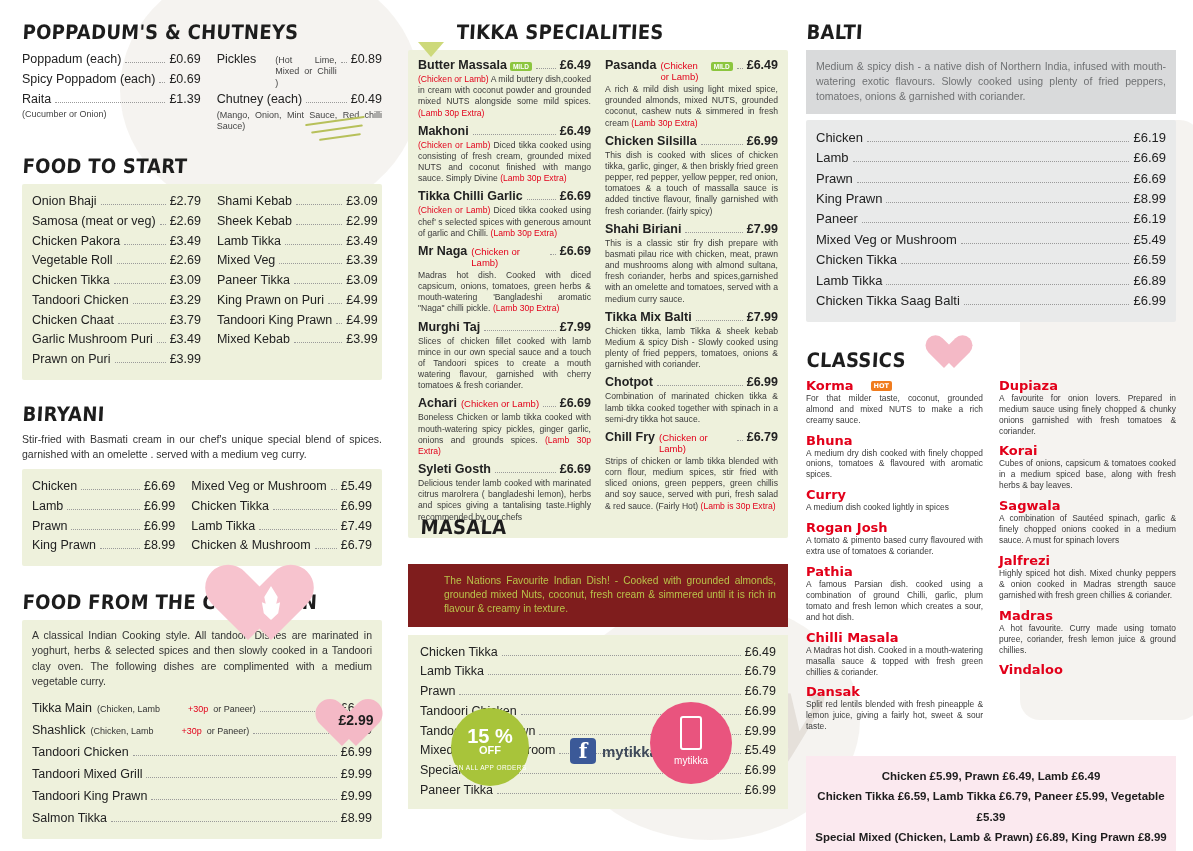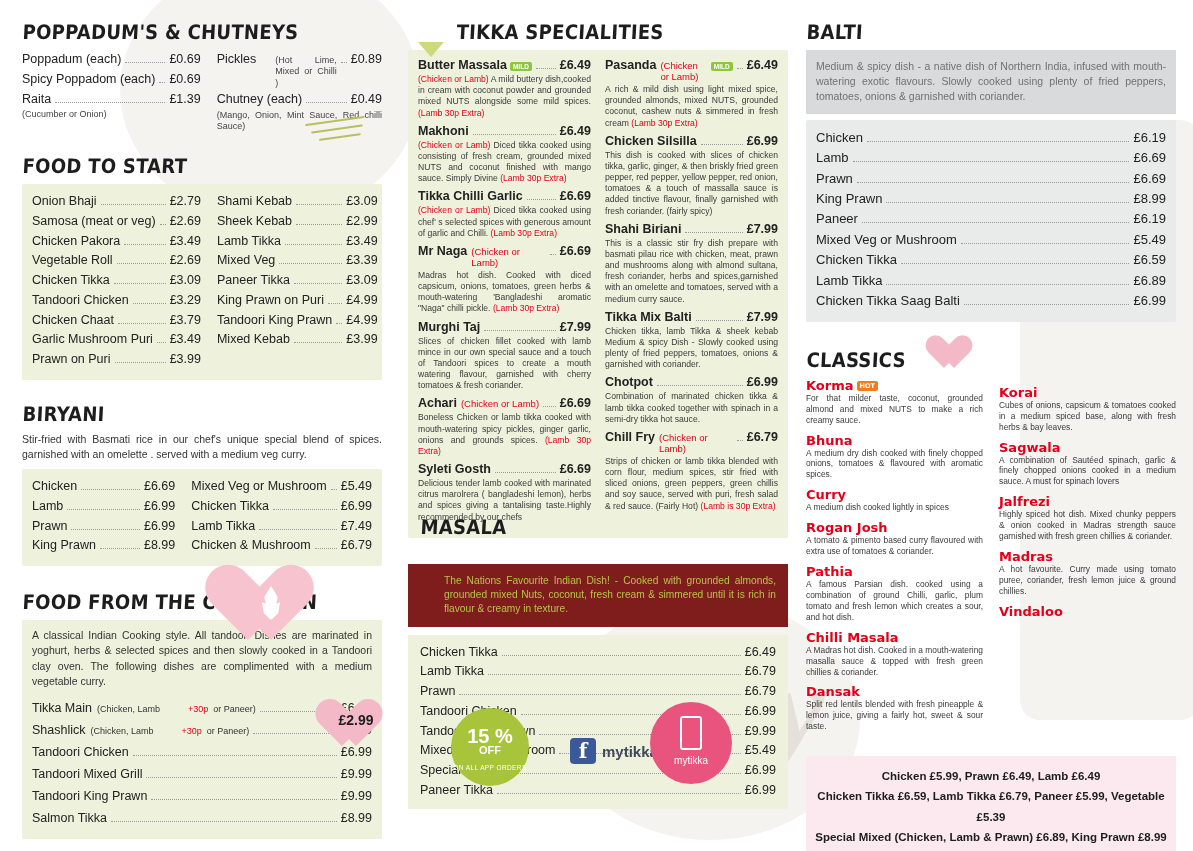--- a/index.html
+++ b/index.html
@@ -83,21 +83,21 @@
   .tikka-wrap{display:flex;gap:14px;}
   .tikka-col{flex:1;}
   .item-head{display:flex;align-items:baseline;font-size:12.5px;font-weight:bold;}
   .item-head .nm{white-space:nowrap;}
   .item-head .sub{font-weight:normal;font-size:9.5px;color:#e2001a;margin-left:4px;}
   .item-head .dots{flex:1;border-bottom:1px dotted #9a9a9a;margin:0 4px 3px 4px;min-width:6px;}
   .item-head .pr{white-space:nowrap;font-weight:bold;}
 
   .badge-hot{
     display:inline-block;background:#f07c1e;color:#fff;font-size:6.5px;
-    padding:1px 3px;border-radius:2px;vertical-align:middle;margin-left:3px;font-weight:bold;
+    padding:1px 3px;border-radius:2px;vertical-align:middle;margin-left:17px;font-weight:bold;
   }
   .badge-mild{
     display:inline-block;background:#8cc63f;color:#fff;font-size:6.5px;
     padding:1px 3px;border-radius:2px;vertical-align:middle;margin-left:3px;font-weight:bold;
   }
 
   
   .classics-grid{display:flex;gap:16px;margin-top:4px;}
   .classics-col{flex:1;}
   .cl-name{font-size:13px;font-weight:bold;color:#e2001a;margin-top:7px;font-family:"DejaVu Sans",sans-serif;}
@@ -342,21 +342,21 @@
           <div class="row">
               <span class="nm">Mixed Kebab</span>
               <span class="dots"></span>
               <span class="pr">£3.99</span>
             </div>
         </div>
       </div>
     </div>
 
     <h2 class="sec" style="margin-top:22px">BIRYANI</h2>
-    <div class="intro">Stir-fried with Basmati rice in our chef's unique special blend of spices. garnished with an omelette . served with a medium veg curry.</div>
+    <div class="intro">Stir-fried with Basmati cream in our chef's unique special blend of spices. garnished with an omelette . served with a medium veg curry.</div>
     <div class="panel" style="margin-top:7px">
       <div class="two">
         <div>
           <div class="row">
               <span class="nm">Chicken</span>
               <span class="dots"></span>
               <span class="pr">£6.69</span>
             </div>
           <div class="row">
               <span class="nm">Lamb</span>
@@ -715,20 +715,24 @@
             <div class="cl-name">Chilli Masala</div>
             <div class="cl-desc">A Madras hot dish. Cooked in a mouth-watering masalla sauce &amp; topped with fresh green chillies &amp; coriander.</div>
           </div>
           <div>
             <div class="cl-name">Dansak</div>
             <div class="cl-desc">Split red lentils blended with fresh pineapple &amp; lemon juice, giving a fairly hot, sweet &amp; sour taste.</div>
           </div>
         </div>
         <div class="classics-col">
           <div>
+            <div class="cl-name" style="margin-top:0">Dupiaza</div>
+            <div class="cl-desc">A favourite for onion lovers. Prepared in medium sauce using finely chopped &amp; chunky onions garnished with fresh tomatoes &amp; coriander.</div>
+          </div>
+          <div>
             <div class="cl-name">Korai</div>
             <div class="cl-desc">Cubes  of  onions,  capsicum  &amp;  tomatoes cooked in a medium spiced base, along with fresh herbs &amp; bay leaves.</div>
           </div>
           <div>
             <div class="cl-name">Sagwala</div>
             <div class="cl-desc">A  combination  of  Sautéed  spinach,  garlic  &amp; finely  chopped  onions  cooked  in  a  medium sauce. A must for spinach lovers</div>
           </div>
           <div>
             <div class="cl-name">Jalfrezi</div>
             <div class="cl-desc">Highly spiced hot dish. Mixed chunky peppers &amp; onion  cooked  in  Madras  strength  sauce garnished  with  fresh  green  chillies  &amp; coriander.</div>

